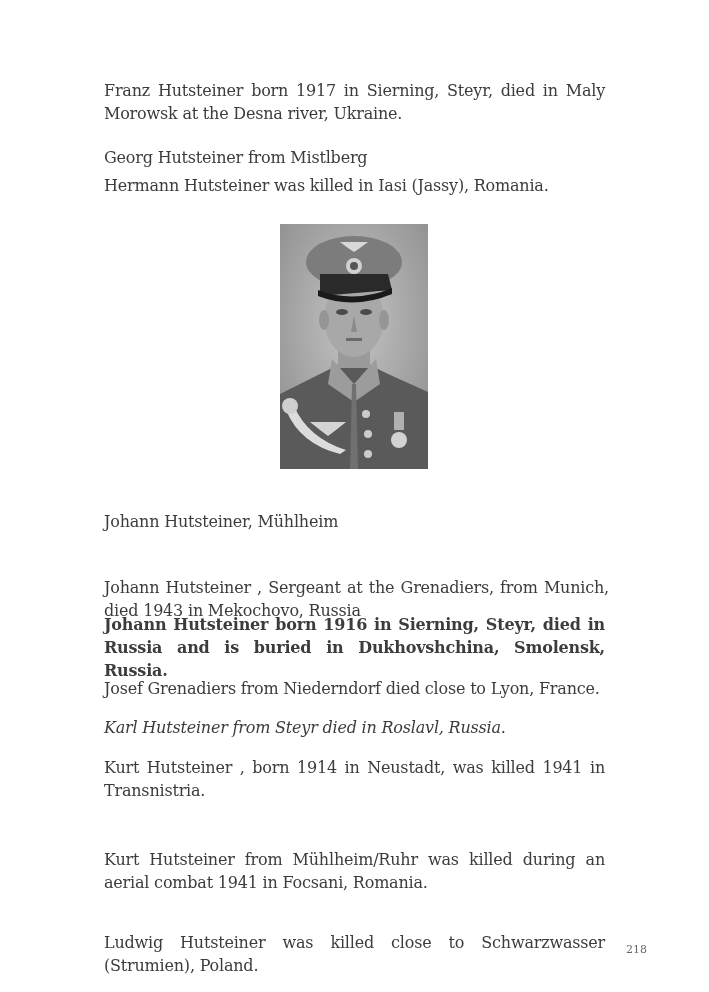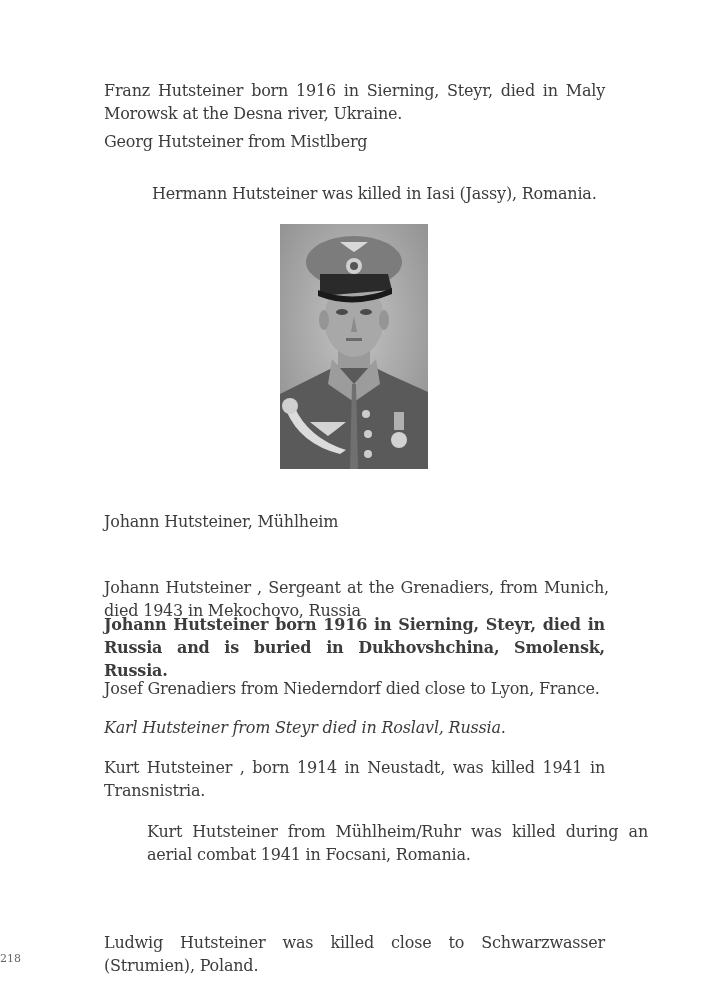--- a/index.html
+++ b/index.html
@@ -40,42 +40,41 @@
       height: 245px;
       overflow: hidden;
       background: #a9a9a9;
     }
     .photo svg { display: block; }
     .page-number {
       position: absolute;
       left: 0;
       width: 647px;
       top: 943px;
-      text-align: left;
+      text-align: right;
       font-size: 11px;
       color: #666666;
       font-family: "DejaVu Serif", serif;
-      margin-top: 9px;
     }
   </style>
 </head>
 <body>
 
 <div class="page">
-  <p class="para" style="top:79px;">Franz Hutsteiner born 1916 in Sierning, Steyr, died in Maly Morowsk at the Desna river, Ukraine.</p>
-  <p class="para" style="top:130px;">Georg Hutsteiner from Mistlberg</p>
-  <p class="para" style="top:182px;margin-left:48px;">Hermann Hutsteiner was killed in Iasi (Jassy), Romania.</p>
+  <p class="para" style="top:79px;">Franz Hutsteiner born 1917 in Sierning, Steyr, died in Maly Morowsk at the Desna river, Ukraine.</p>
+  <p class="para" style="top:146px;">Georg Hutsteiner from Mistlberg</p>
+  <p class="para" style="top:174px;">Hermann Hutsteiner was killed in Iasi (Jassy), Romania.</p>
 
   <p class="para" style="top:510px;">Johann Hutsteiner, Mühlheim</p>
   <p class="para wide" style="top:550px;margin-top:26px;">Johann Hutsteiner  , Sergeant  at the Grenadiers, from Munich, died 1943 in Mekochovo, Russia</p>
   <p class="para" style="top:613px;font-weight:bold;">Johann Hutsteiner born 1916 in Sierning, Steyr, died in Russia and is buried in Dukhovshchina, Smolensk, Russia.</p>
   <p class="para" style="top:677px;">Josef Grenadiers from Niederndorf died close to Lyon, France.</p>
   <p class="para" style="top:716px;font-style:italic;">Karl Hutsteiner from Steyr died in Roslavl, Russia.</p>
   <p class="para" style="top:756px;">Kurt Hutsteiner , born 1914 in Neustadt, was killed 1941 in Transnistria.</p>
-  <p class="para" style="top:820px;margin-left:43px;">Kurt Hutsteiner from Mühlheim/Ruhr was killed during an aerial combat 1941 in Focsani, Romania.</p>
+  <p class="para" style="top:848px;">Kurt Hutsteiner from Mühlheim/Ruhr was killed during an aerial combat 1941 in Focsani, Romania.</p>
   <p class="para" style="top:883px;margin-top:48px;">Ludwig Hutsteiner was killed close to Schwarzwasser (Strumien), Poland.</p>
 </div>
 
 <div class="photo">
   <svg width="148" height="245" viewBox="0 0 148 245">
     <defs>
       <radialGradient id="bg" cx="50%" cy="40%" r="70%">
         <stop offset="0%" stop-color="#c4c4c4"></stop>
         <stop offset="100%" stop-color="#8e8e8e"></stop>
       </radialGradient>

